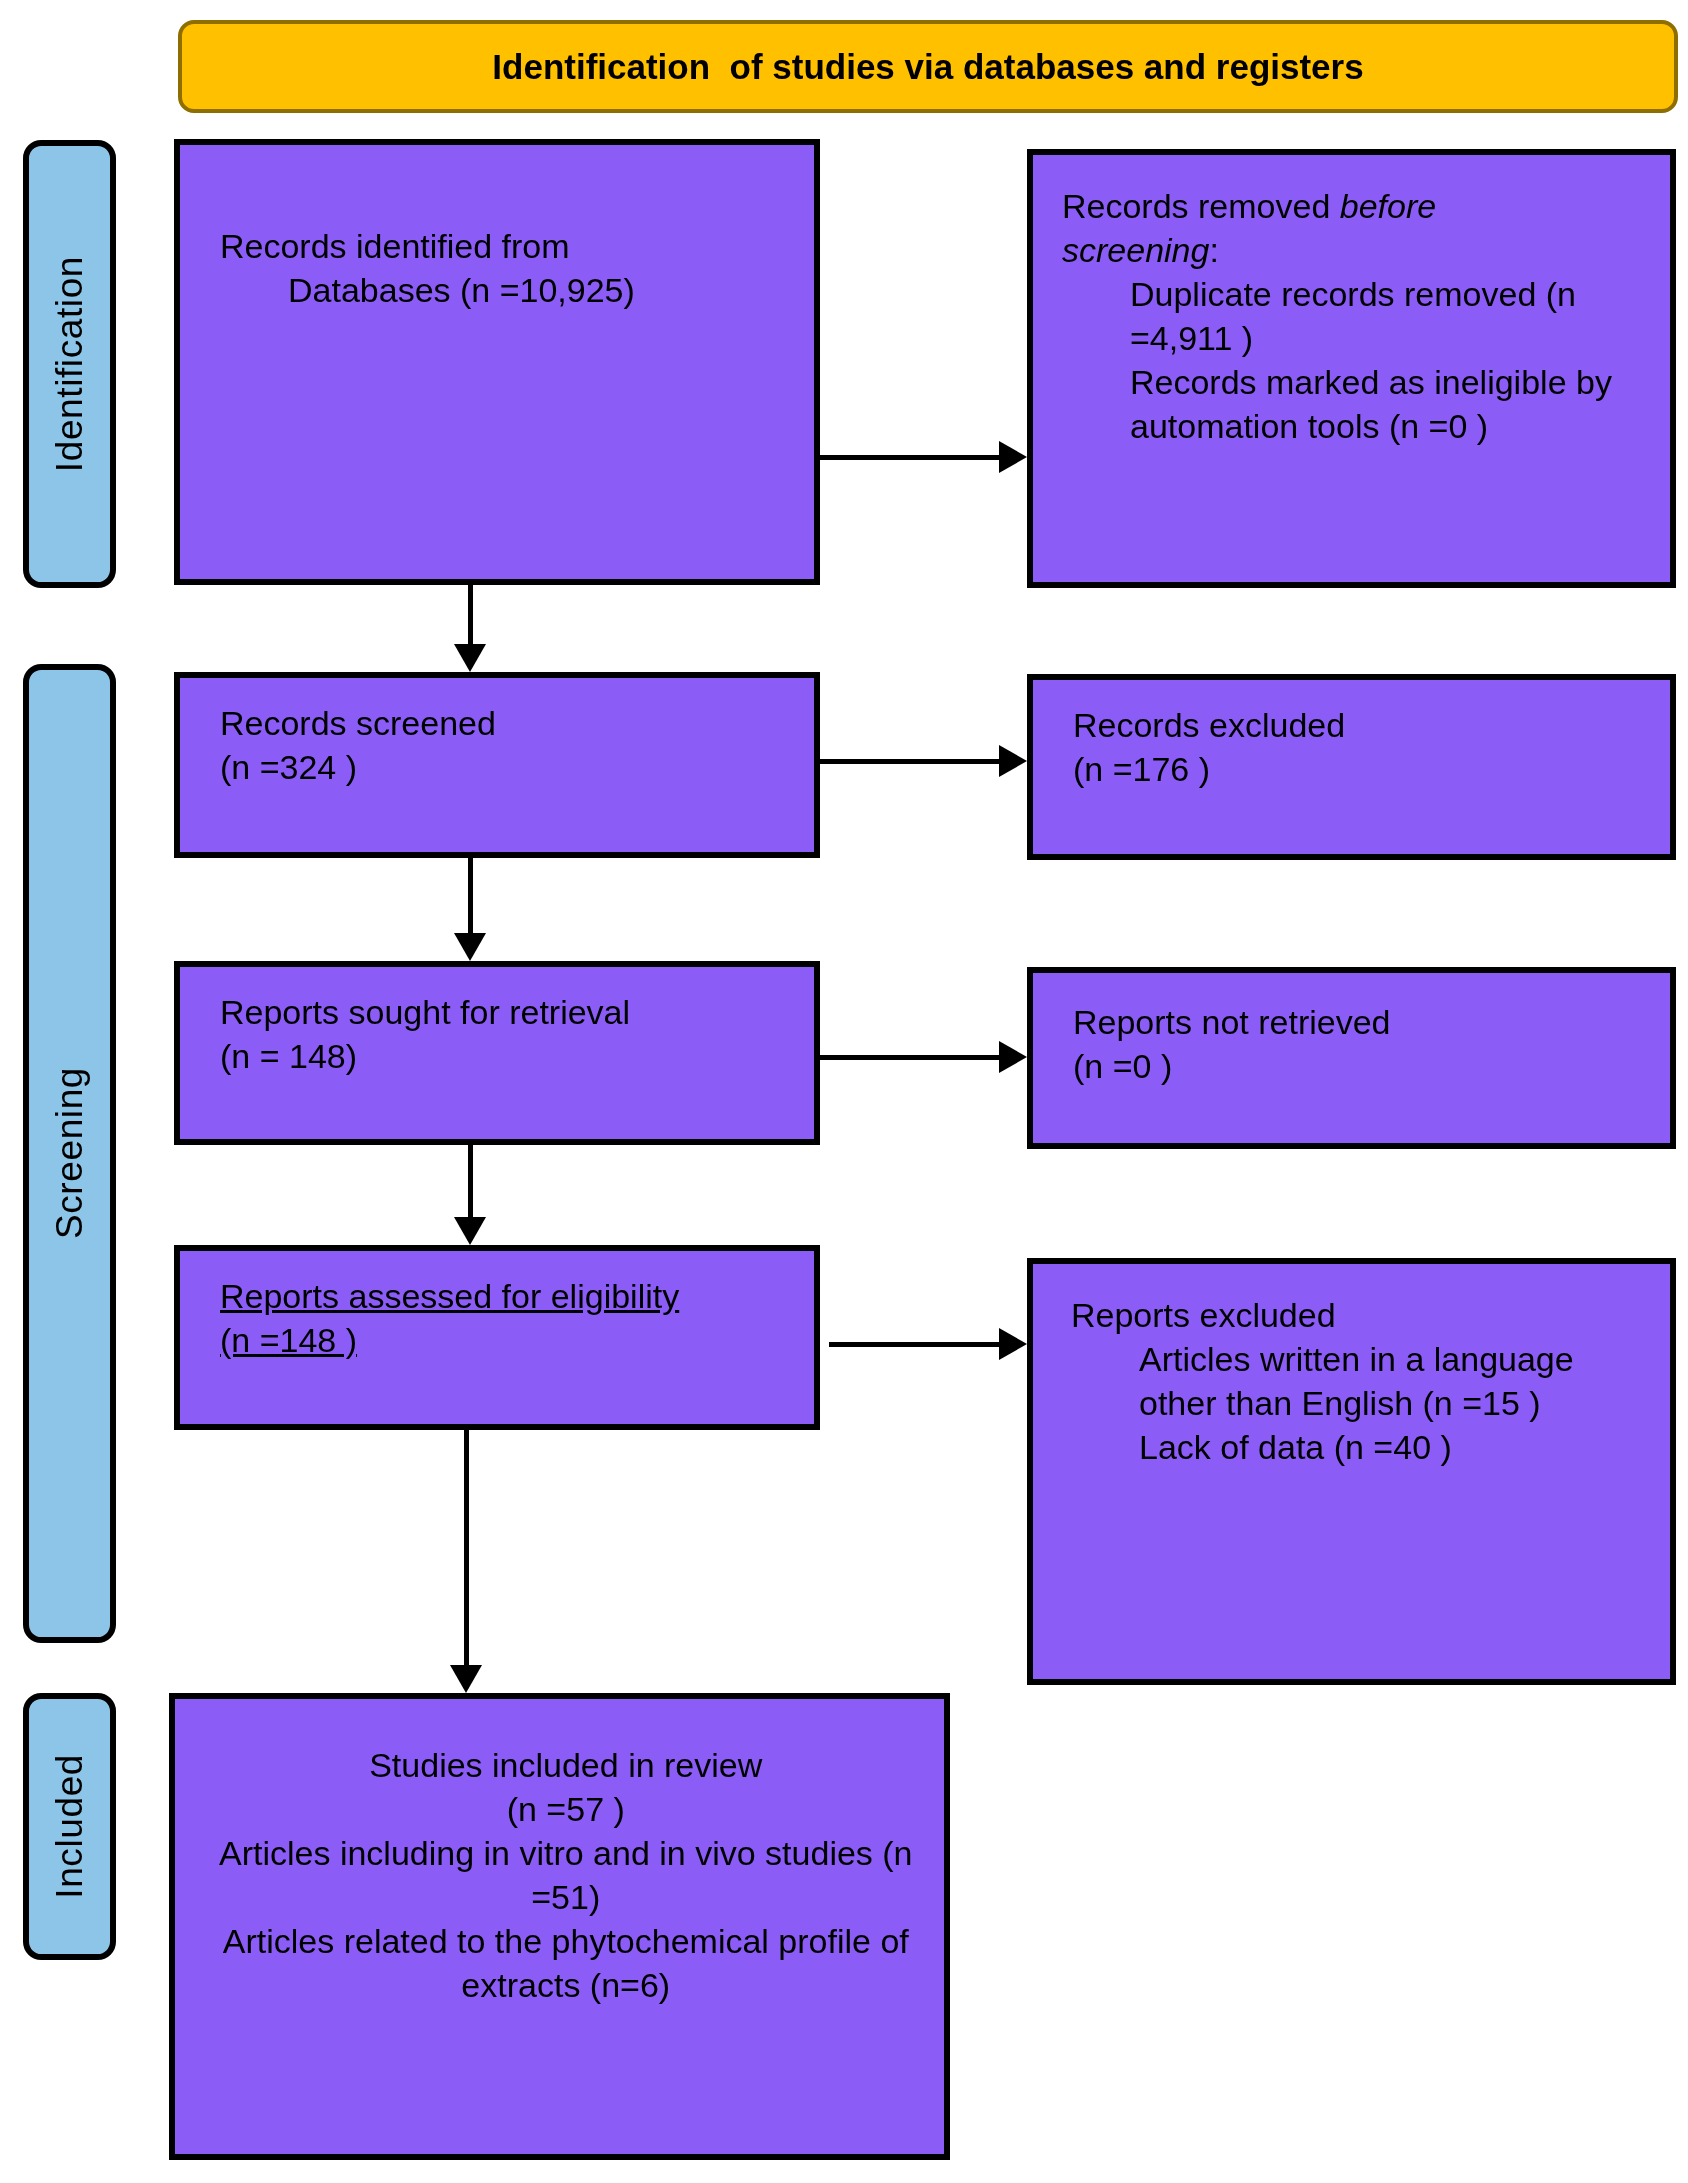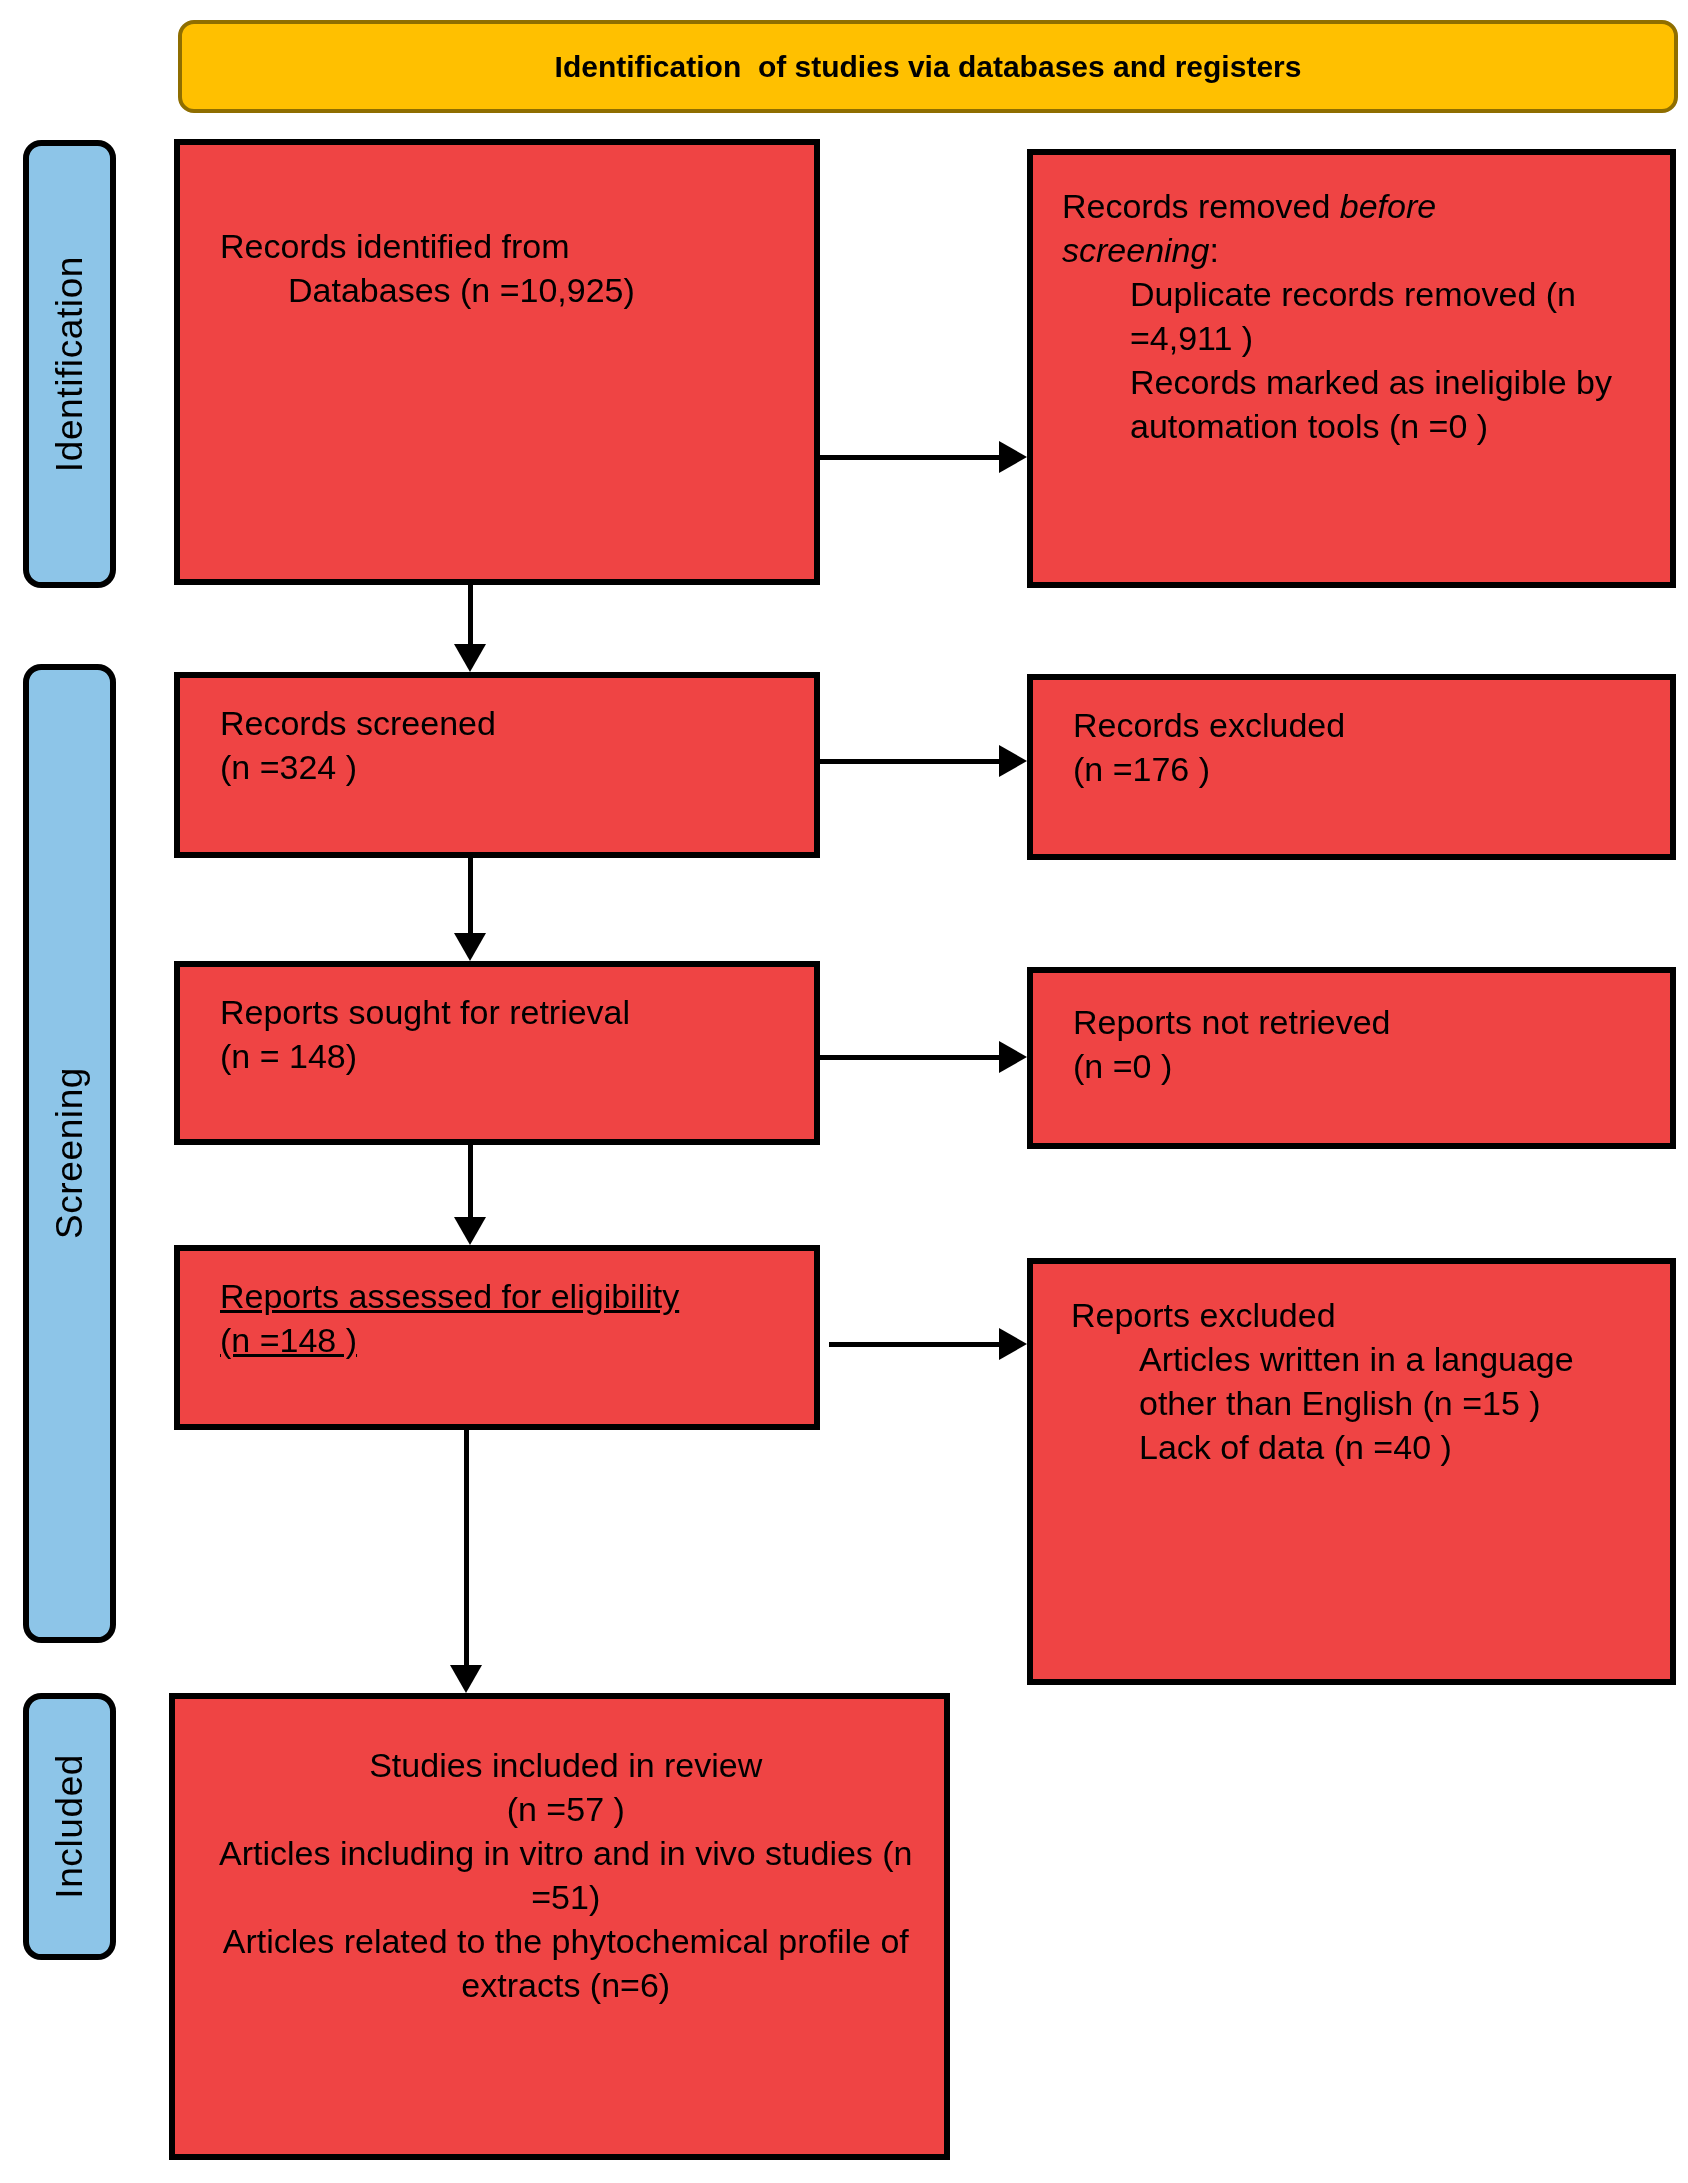--- a/index.html
+++ b/index.html
@@ -16,41 +16,41 @@
     font-family:"Liberation Sans", sans-serif;
     color:#000;
   }
   .banner{
     position:absolute;left:178px;top:20px;width:1500px;height:93px;
     background:var(--banner-bg);
     border:4.3px solid var(--banner-border);
     border-radius:16px;
     display:flex;align-items:center;justify-content:center;
     box-sizing:border-box;
-    font-size:30px;font-weight:700;
+    font-size:35px;font-weight:700;
     white-space:pre-wrap;
   }
   .stage{
     position:absolute;left:23px;width:93px;
     background:var(--stage-bg);
     border:6.7px solid #000;
     border-radius:18.3px;
     box-sizing:border-box;
     display:flex;align-items:center;justify-content:center;
   }
   .stage span{
     writing-mode:vertical-rl;
     transform:rotate(180deg);
     font-size:37px;
     letter-spacing:0.6px;
     white-space:nowrap;
   }
   .box{
     position:absolute;
-    background:#ef4444;
+    background:#8b5cf6;
     border:6.7px solid var(--box-border);
     box-sizing:border-box;
     font-size:34px;line-height:44px;
   }
   .box p{margin:0;}
   .box p + p{}
   .indent{padding-left:68px;}
   .it{font-style:italic;}
   
   .hline,.vline{position:absolute;background:#000;}

